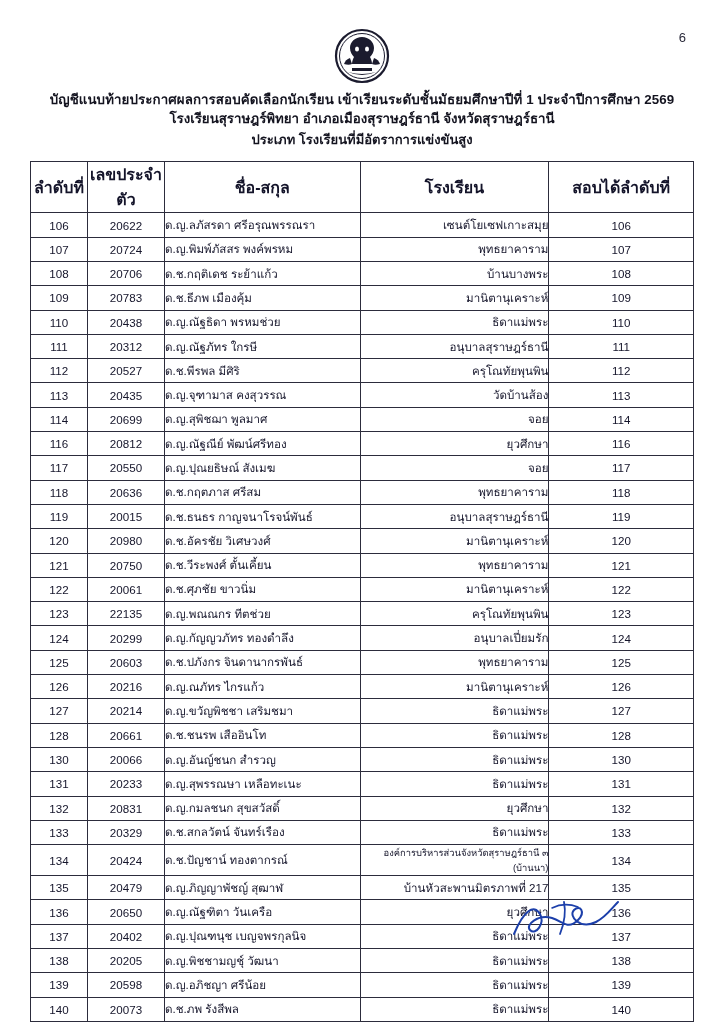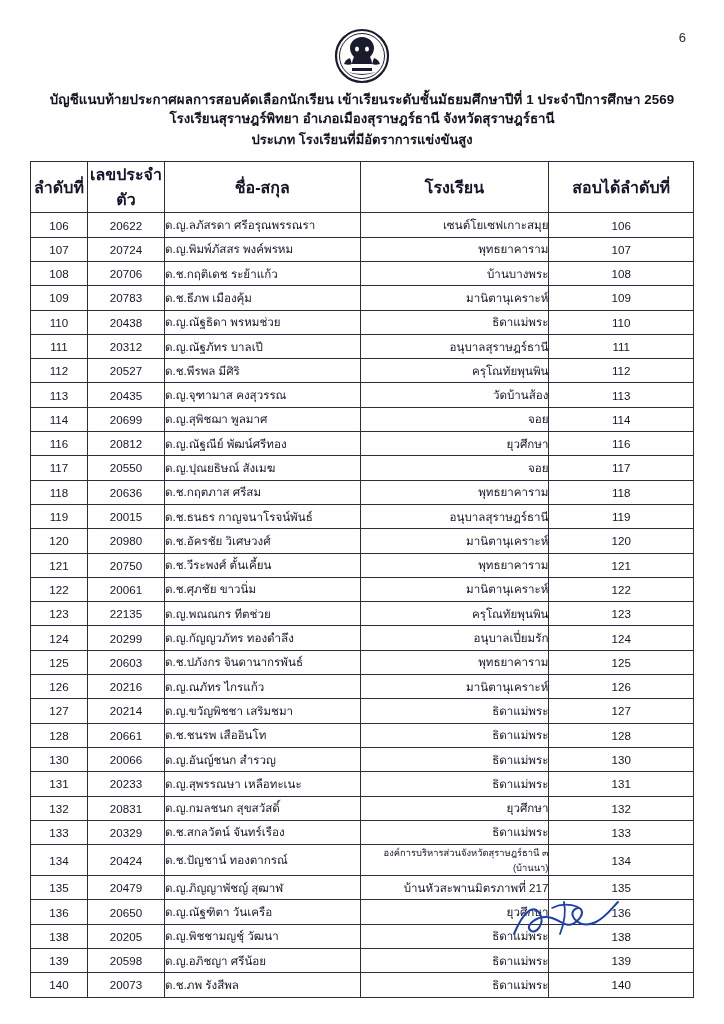--- a/index.html
+++ b/index.html
@@ -195,21 +195,21 @@
         <tr>
           <td class="order">110</td>
           <td class="idnum">20438</td>
           <td class="name">ด.ญ.ณัฐธิดา พรหมช่วย</td>
           <td class="school">ธิดาแม่พระ</td>
           <td class="rank">110</td>
         </tr>
         <tr>
           <td class="order">111</td>
           <td class="idnum">20312</td>
-          <td class="name">ด.ญ.ณัฐภัทร บาลเปี</td>
+          <td class="name">ด.ญ.ณัฐภัทร ใกรษี</td>
           <td class="school">อนุบาลสุราษฎร์ธานี</td>
           <td class="rank">111</td>
         </tr>
         <tr>
           <td class="order">112</td>
           <td class="idnum">20527</td>
           <td class="name">ด.ช.พีรพล มีศิริ</td>
           <td class="school">ครุโณทัยพุนพิน</td>
           <td class="rank">112</td>
         </tr>
@@ -359,20 +359,27 @@
           <td class="name">ด.ญ.ภิญญาพัชญ์ สุฒาฬ</td>
           <td class="school">บ้านหัวสะพานมิตรภาพที่ 217</td>
           <td class="rank">135</td>
         </tr>
         <tr>
           <td class="order">136</td>
           <td class="idnum">20650</td>
           <td class="name">ด.ญ.ณัฐฑิตา วันเครือ</td>
           <td class="school">ยุวศึกษา</td>
           <td class="rank">136</td>
+        </tr>
+        <tr>
+          <td class="order">137</td>
+          <td class="idnum">20402</td>
+          <td class="name">ด.ญ.ปุณฑนุช เบญจพรกุลนิจ</td>
+          <td class="school">ธิดาแม่พระ</td>
+          <td class="rank">137</td>
         </tr>
         <tr>
           <td class="order">138</td>
           <td class="idnum">20205</td>
           <td class="name">ด.ญ.พิชชามญชุ์ วัฒนา</td>
           <td class="school">ธิดาแม่พระ</td>
           <td class="rank">138</td>
         </tr>
         <tr>
           <td class="order">139</td>

